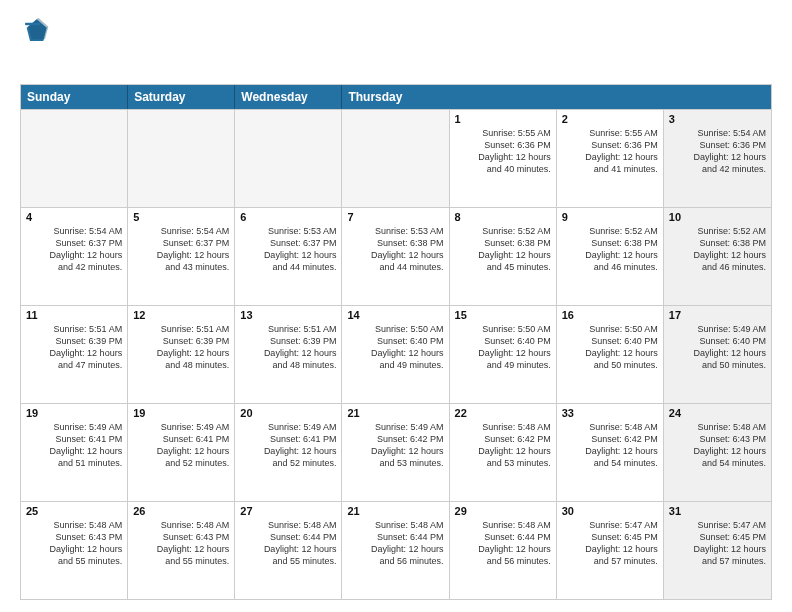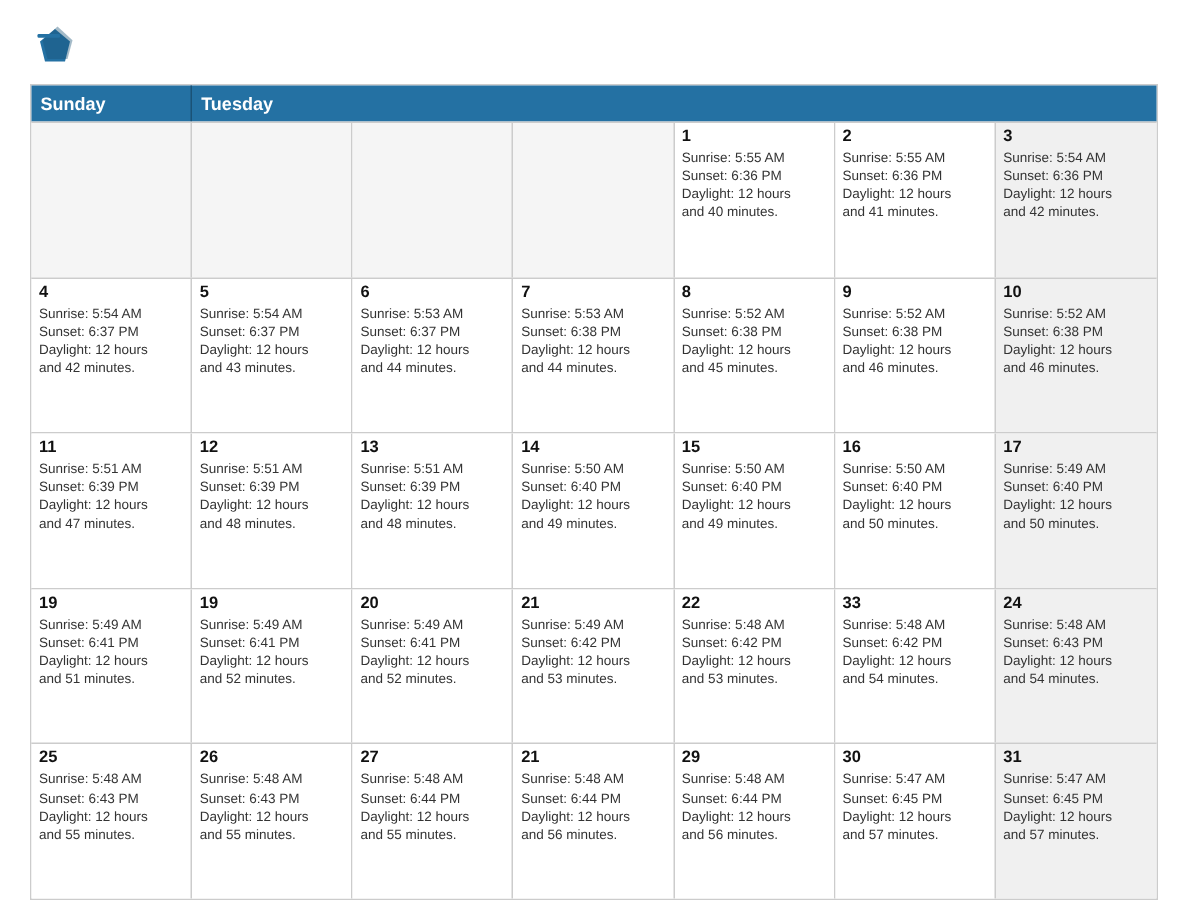--- a/index.html
+++ b/index.html
@@ -9,20 +9,21 @@
       width: 792px;
       height: 612px;
       overflow: hidden;
     }
     .page {
       width: 792px;
       height: 612px;
       padding: 16px 20px 12px 20px;
       display: flex;
       flex-direction: column;
+      gap: 28px;
     }
     .header {
       display: flex;
       align-items: flex-start;
       justify-content: space-between;
       margin-bottom: 10px;
     }
     .logo {
       display: flex;
       align-items: center;
@@ -98,20 +99,21 @@
     .day-num {
       font-size: 11px;
       font-weight: bold;
       color: #111;
       margin-bottom: 2px;
     }
     .cell-text {
       font-size: 9px;
       line-height: 1.35;
       color: #333;
+      text-align: right;
     }
   </style>
 </head>
 <body>
 
 <div class="page">
   <div class="header">
     <div class="logo">
       <svg class="logo-icon" viewBox="0 0 36 36">
         <polygon points="20,4 32,14 28,30 12,30 8,14" fill="#2471a3"></polygon>
@@ -125,21 +127,23 @@
     </div>
     <div class="title-block">
       <h1></h1>
       <h2></h2>
     </div>
   </div>
 
   <div class="calendar">
     <div class="cal-header">
     <div class="cal-header-cell">Sunday</div>
-        <div class="cal-header-cell">Tuesday</div>
+        <div class="cal-header-cell">Saturday</div>
+        <div class="cal-header-cell">Wednesday</div>
+        <div class="cal-header-cell">Thursday</div>
       </div>
     <div class="cal-body">
     <div class="cal-row">
           <div class="cal-cell empty"></div>
           <div class="cal-cell empty"></div>
           <div class="cal-cell empty"></div>
           <div class="cal-cell empty"></div>
           <div class="cal-cell">
             <div class="day-num">1</div>
             <div class="cell-text" style="white-space: pre-line;">Sunrise: 5:55 AM

